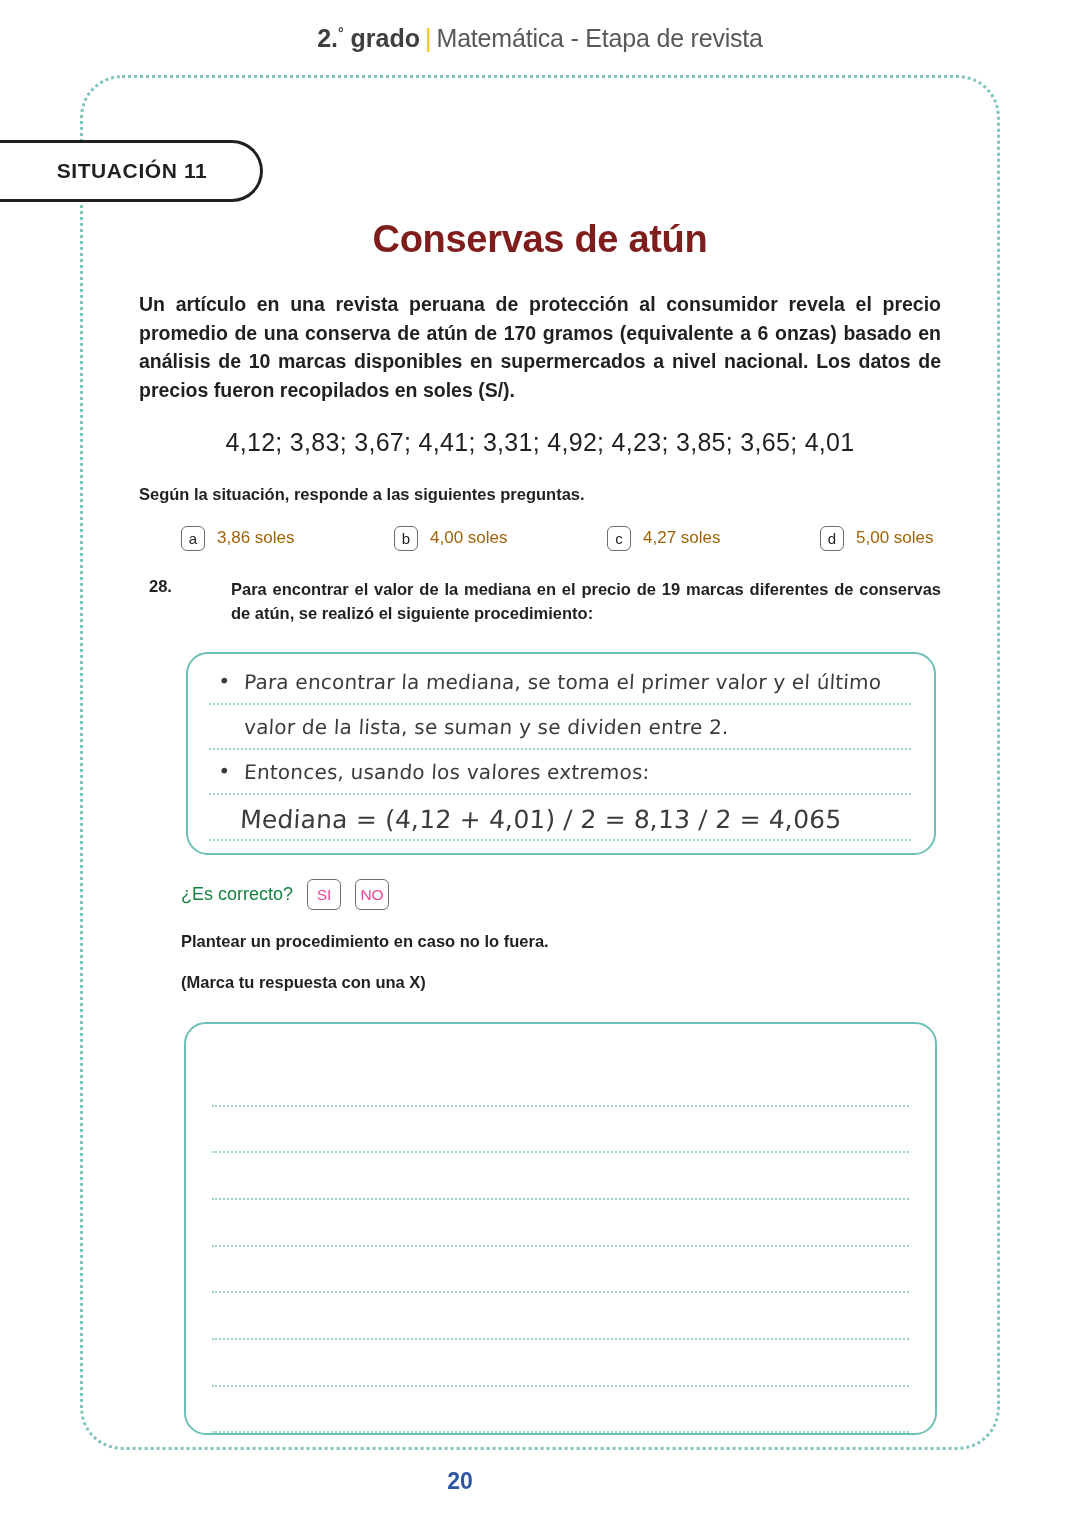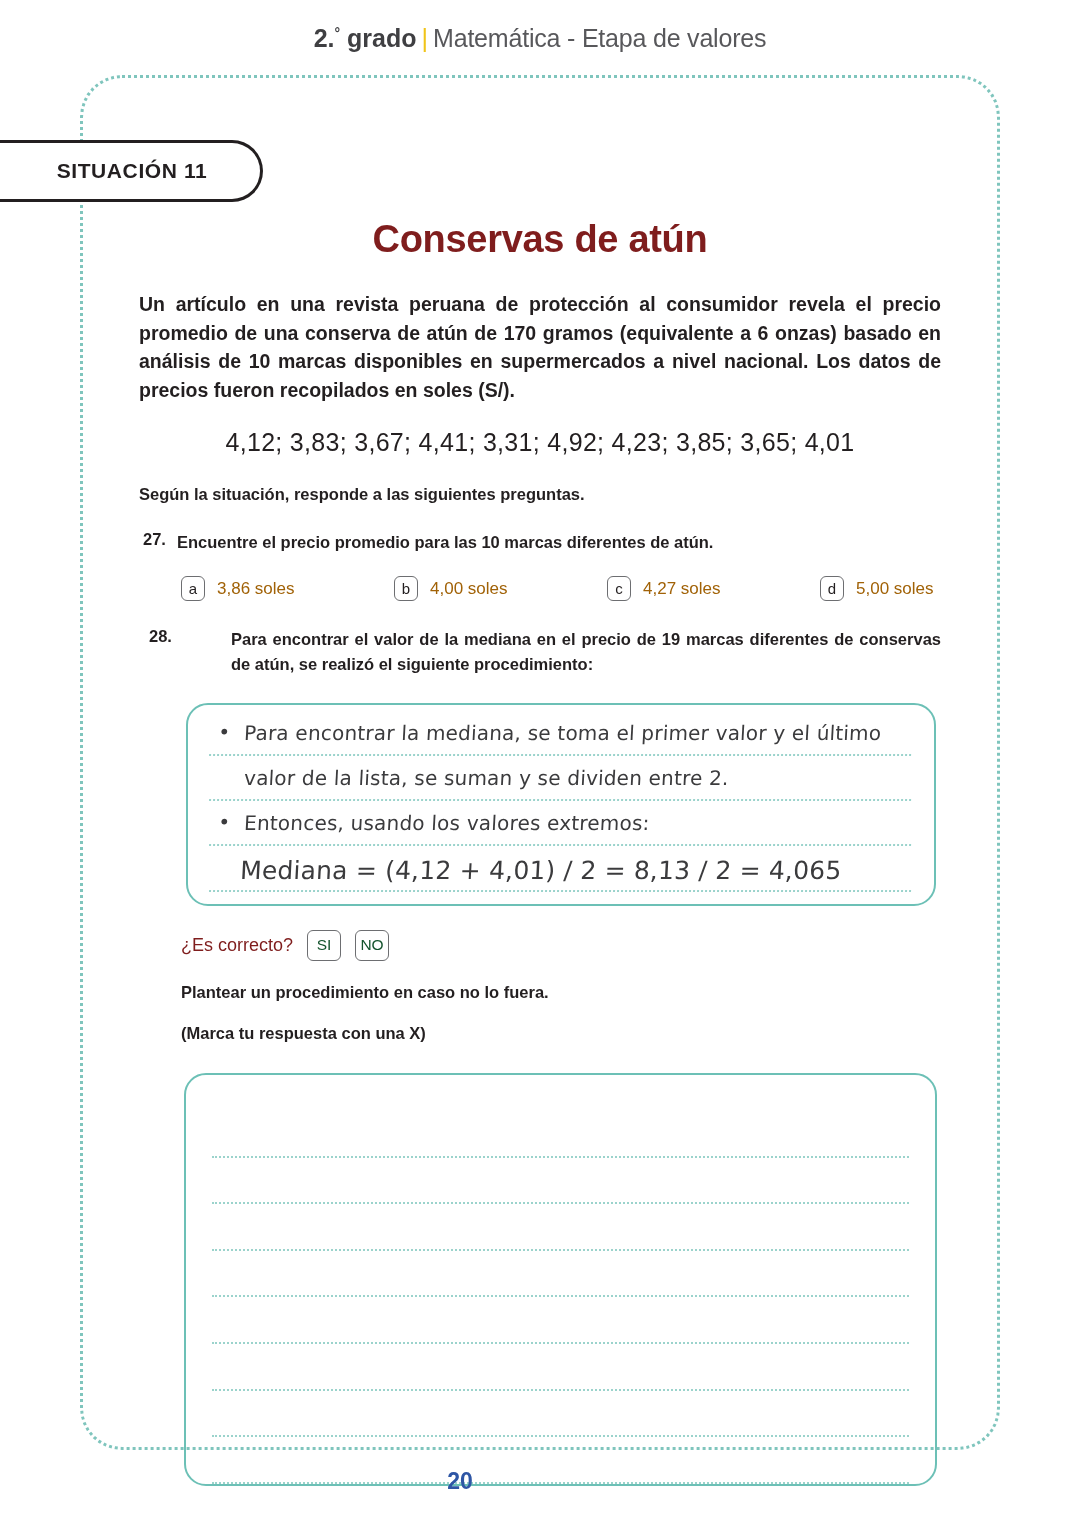--- a/index.html
+++ b/index.html
@@ -224,33 +224,33 @@
   }
 
   
   .correct-row {
     display: flex;
     align-items: center;
     margin: 24px 0 0 42px;
   }
   .correct-row .q-label {
     font-size: 18px;
-    color: #7f1d1d;
+    color: #15803d;
     margin-right: 14px;
   }
   .yn-box {
     width: 34px;
     height: 31px;
     border: 1.6px solid #6d6e71;
     border-radius: 6px;
     display: flex;
     align-items: center;
     justify-content: center;
     font-size: 15.5px;
-    color: #14532d;
+    color: #ec4899;
     margin-right: 14px;
     box-sizing: border-box;
   }
 
   .note-bold {
     font-size: 16.5px;
     font-weight: bold;
     margin: 22px 0 0 42px;
   }
 
@@ -283,43 +283,39 @@
     font-size: 23px;
     font-weight: bold;
     color: #2e56a5;
   }
 </style>
 </head>
 <body>
 
 <div class="header">
   <span class="grade-num">2.</span><span class="deg">°</span>
-  <span class="grade-word">grado</span><span class="bar">|</span><span class="subject">Matemática - Etapa de valores</span>
+  <span class="grade-word">grado</span><span class="bar">|</span><span class="subject">Matemática - Etapa de revista</span>
 </div>
 
 <div class="page-frame"></div>
 
 <div class="situation-tab">
   <span class="label">SITUACIÓN 11</span>
 </div>
 
 <div class="content">
 
   <h1 class="title">Conservas de atún</h1>
 
   <p class="intro">Un artículo en una revista peruana de protección al consumidor revela el precio promedio de una conserva de atún de 170 gramos (equivalente a 6 onzas) basado en análisis de 10 marcas disponibles en supermercados a nivel nacional. Los datos de precios fueron recopilados en soles (S/).</p>
 
   <div class="data-line">4,12; 3,83; 3,67; 4,41; 3,31; 4,92; 4,23; 3,85; 3,65; 4,01</div>
 
   <div class="instruction">Según la situación, responde a las siguientes preguntas.</div>
 
-  <div class="question q27">
-    <span class="qnum">27.</span>
-    <span class="qtext">Encuentre el precio promedio para las 10 marcas diferentes de atún.</span>
-  </div>
 
   <div class="options">
     <div class="option">
       <span class="opt-box">a</span>
       <span class="opt-label">3,86 soles</span>
     </div>
     <div class="option">
       <span class="opt-box">b</span>
       <span class="opt-label">4,00 soles</span>
     </div>

